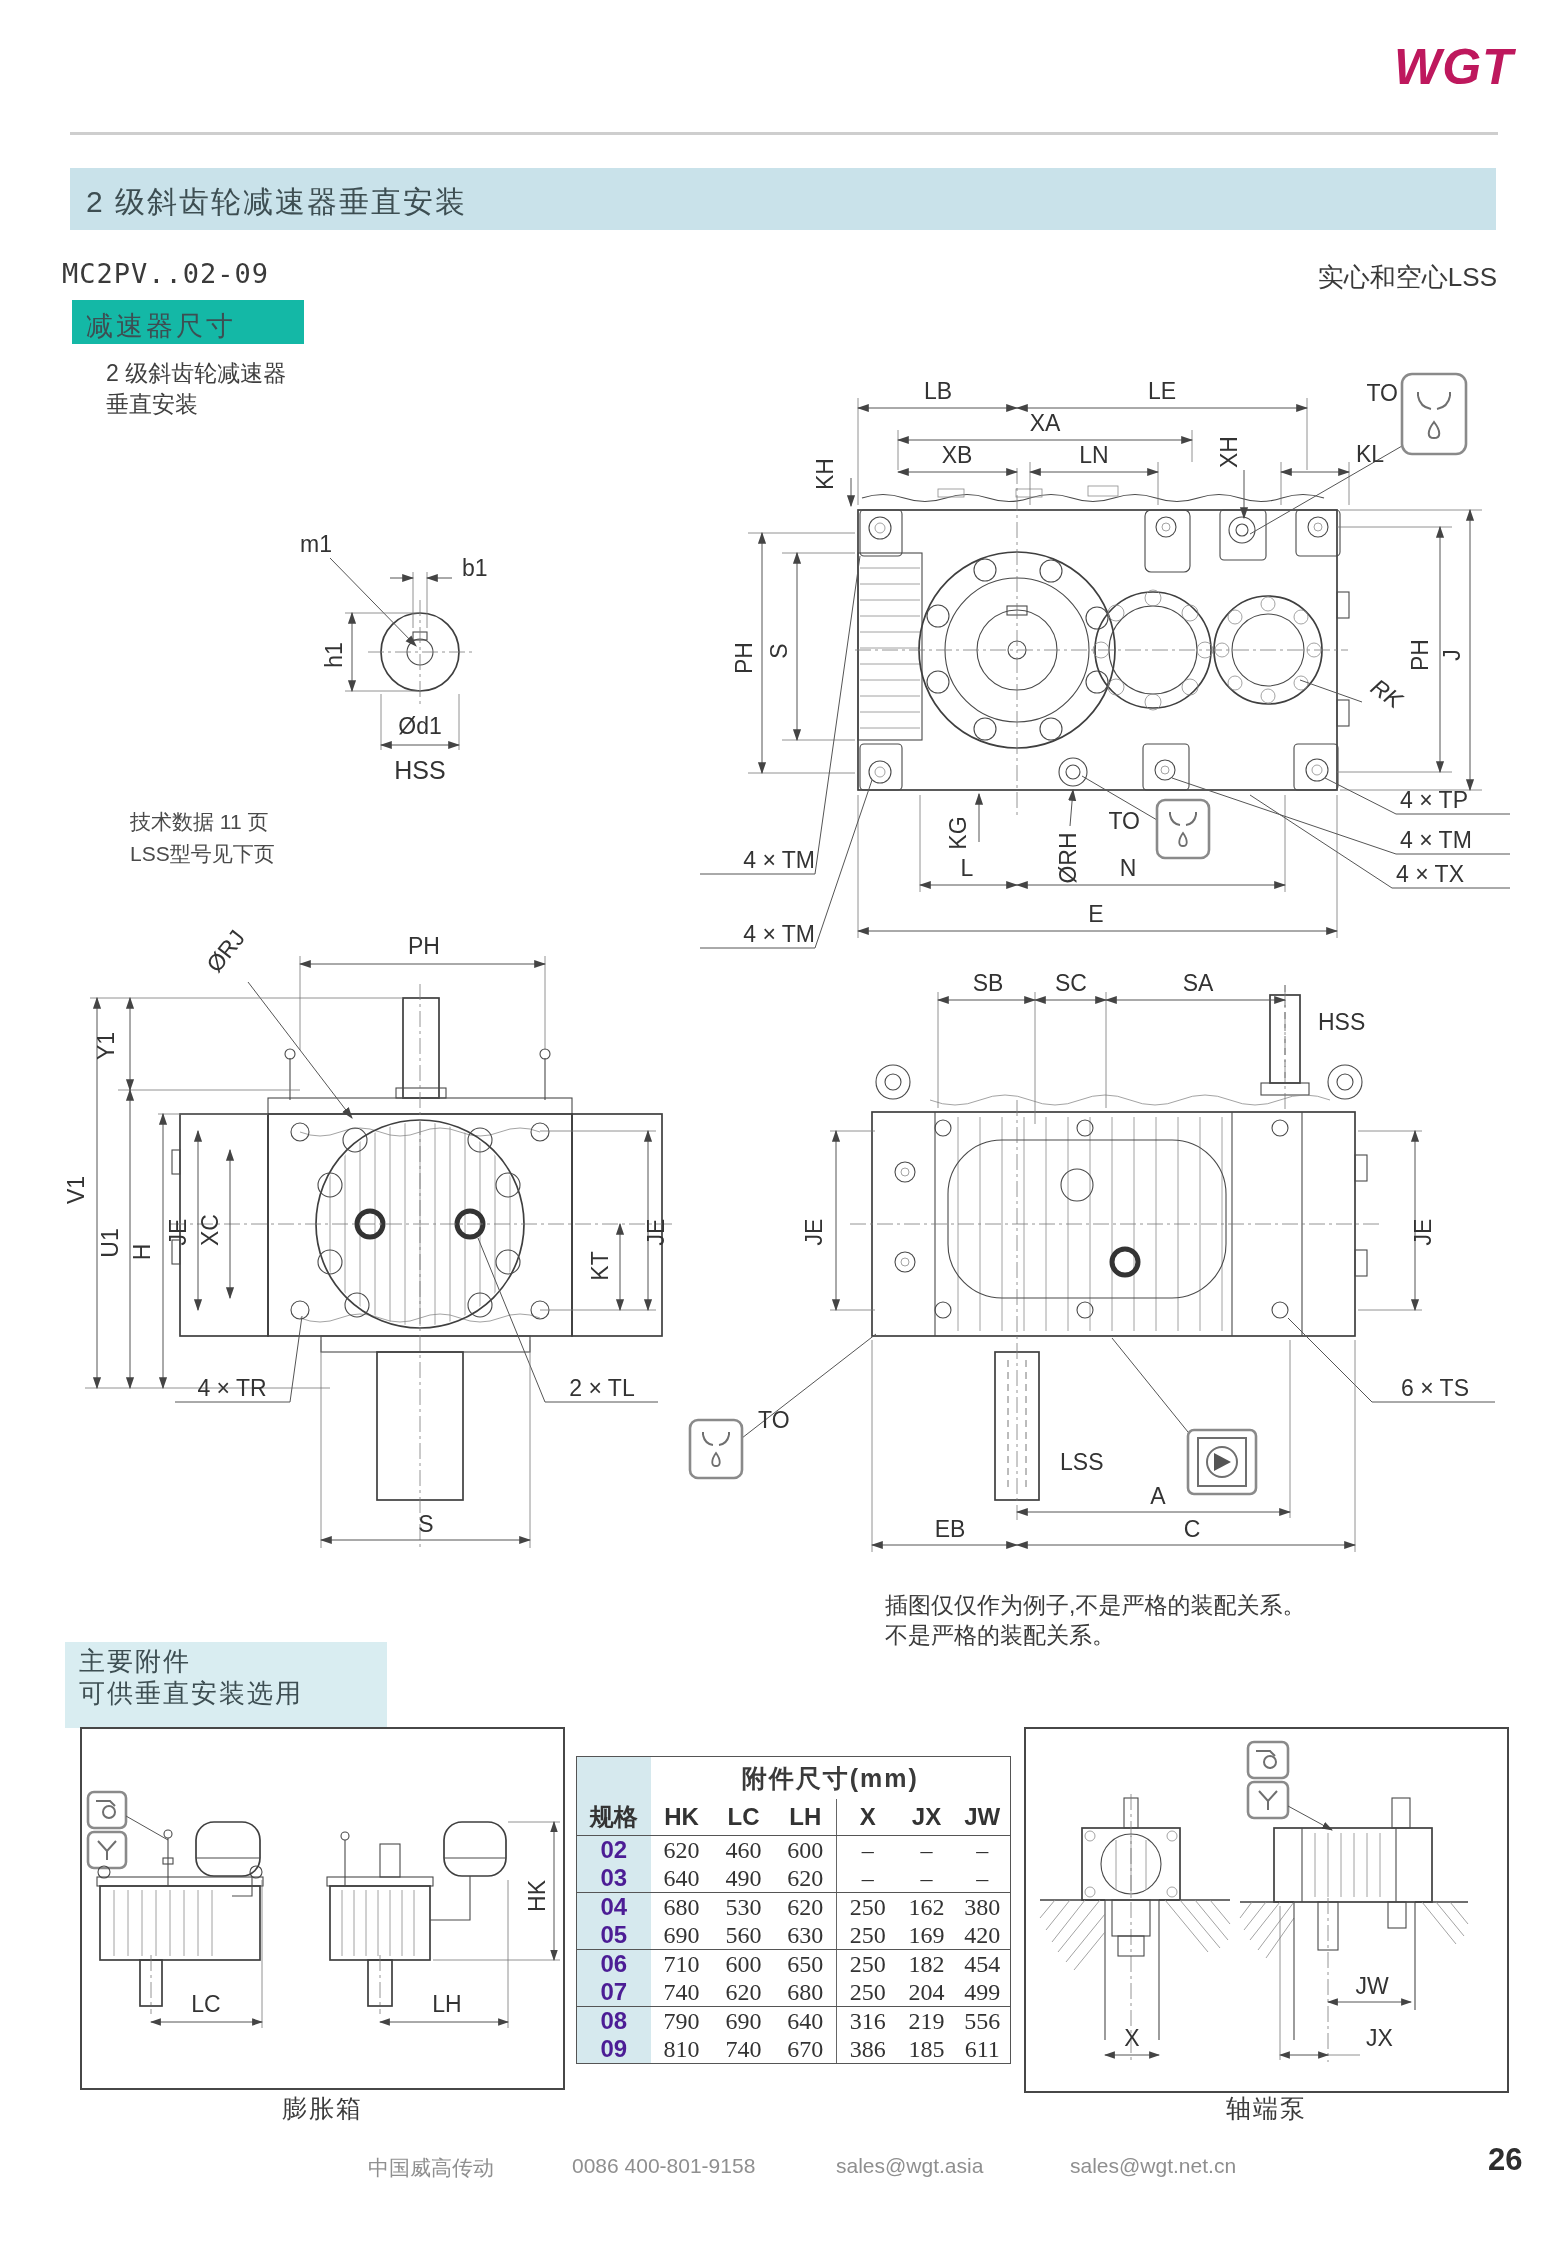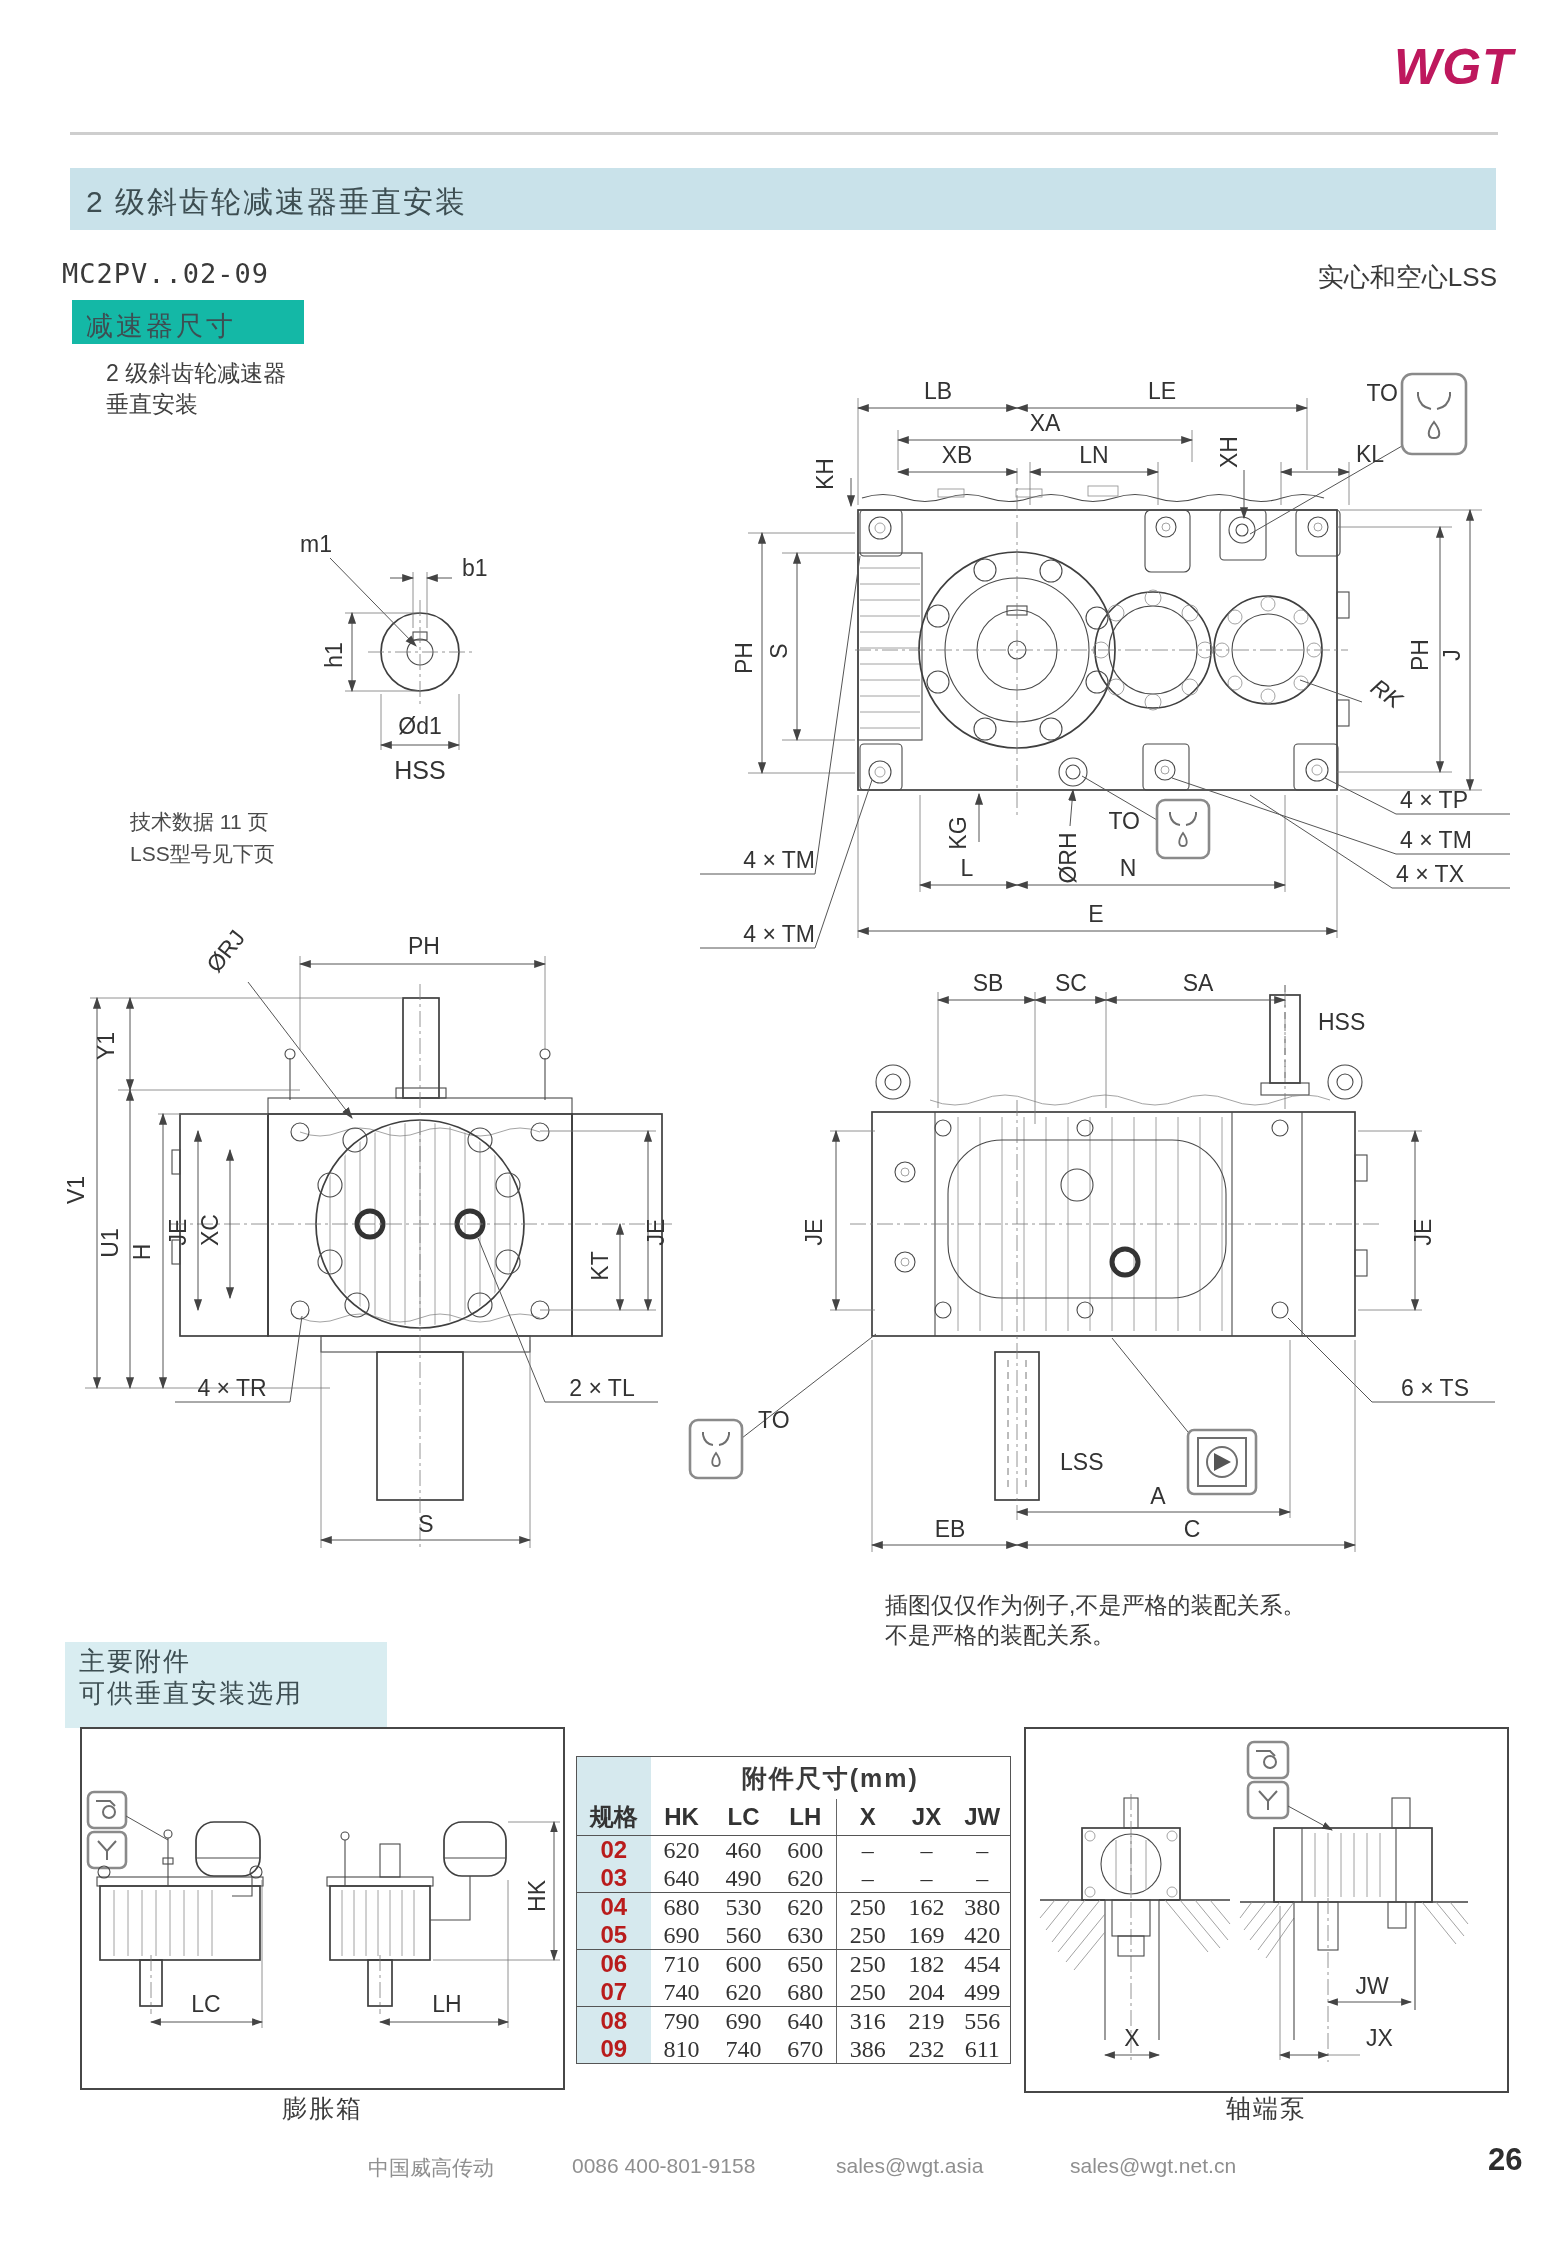--- a/index.html
+++ b/index.html
@@ -19,21 +19,21 @@
   #acchdr{left:65px;top:1642px;width:322px;height:86px;background:#d9edf1;}
   #acchdr .t{position:absolute;left:14px;top:3px;font-size:26px;line-height:32px;color:#3d4e52;letter-spacing:2px;}
   .boxframe{border:2px solid #474747;background:#fff;}
   #capL{left:80px;top:2092px;width:485px;text-align:center;font-size:25px;color:#3b3b3b;letter-spacing:2px;}
   #capR{left:1024px;top:2092px;width:485px;text-align:center;font-size:25px;color:#3b3b3b;letter-spacing:2px;}
   
   #acctbl{left:576px;top:1756px;width:434px;border-collapse:collapse;table-layout:fixed;}
   #acctbl td,#acctbl th{padding:0;margin:0;font-weight:normal;}
   #acctbl .title{font-size:25px;font-weight:bold;color:#3a3a3a;text-align:center;height:42px;letter-spacing:2px;}
   #acctbl .hd{font-size:24px;font-weight:bold;color:#333;text-align:center;height:36px;}
-  #acctbl .rn{font-size:24px;font-weight:bold;color:#b91c1c;text-align:center;height:23px;}
+  #acctbl .rn{font-size:24px;font-weight:bold;color:#4c1d95;text-align:center;height:23px;}
   #acctbl .dv{font-size:24px;font-family:"Liberation Serif",serif;color:#333;text-align:center;height:23px;}
   #acctbl .blue{background:#d6e9ee;}
   .bt{border-top:1.6px solid #555;}
   .bb{border-bottom:1.6px solid #555;}
   .bl{border-left:1.6px solid #555;}
   .br{border-right:1.6px solid #555;}
   .vx{border-left:1.3px solid #666;}
   
   .ft{font-size:21px;color:#8f8f8f;}
   #pageno{left:1488px;top:2142px;font-size:31px;font-weight:bold;color:#2e2e2e;}
@@ -691,21 +691,21 @@
           <td class="dv vx">316</td>
           <td class="dv">219</td>
           <td class="dv br">556</td>
         </tr>
     <tr>
           <td class="rn blue bl bb">09</td>
           <td class="dv bb">810</td>
           <td class="dv bb">740</td>
           <td class="dv bb">670</td>
           <td class="dv vx bb">386</td>
-          <td class="dv bb">232</td>
+          <td class="dv bb">185</td>
           <td class="dv br bb">611</td>
         </tr>
   </tbody>
     </table>
 
   <div class="abs boxframe" style="left:1024px;top:1727px;width:481px;height:362px;">
     <svg style="left:-2px;top:-2px" width="485" height="366" viewBox="1024 1727 485 366">
       <defs>
           <marker id="aR" viewBox="0 0 10 10" refX="9" refY="5" markerWidth="11" markerHeight="11" orient="auto-start-reverse">
             <path d="M0,1.6 L10,5 L0,8.4 z" fill="#444"></path>

